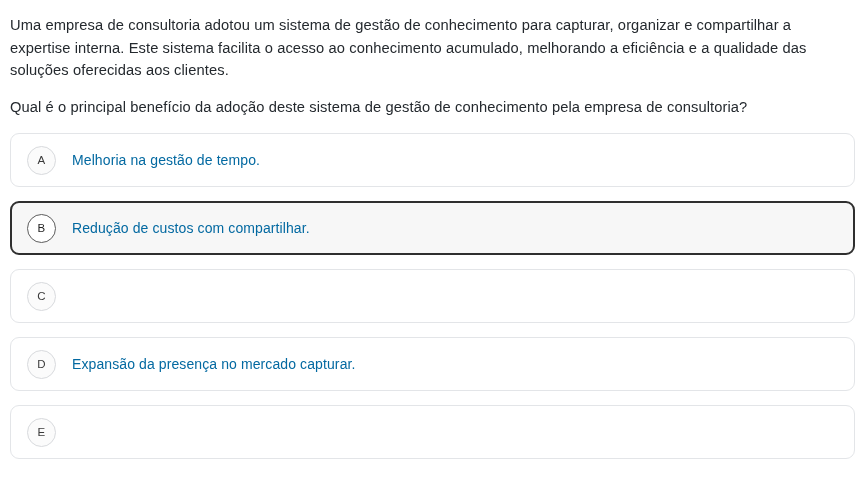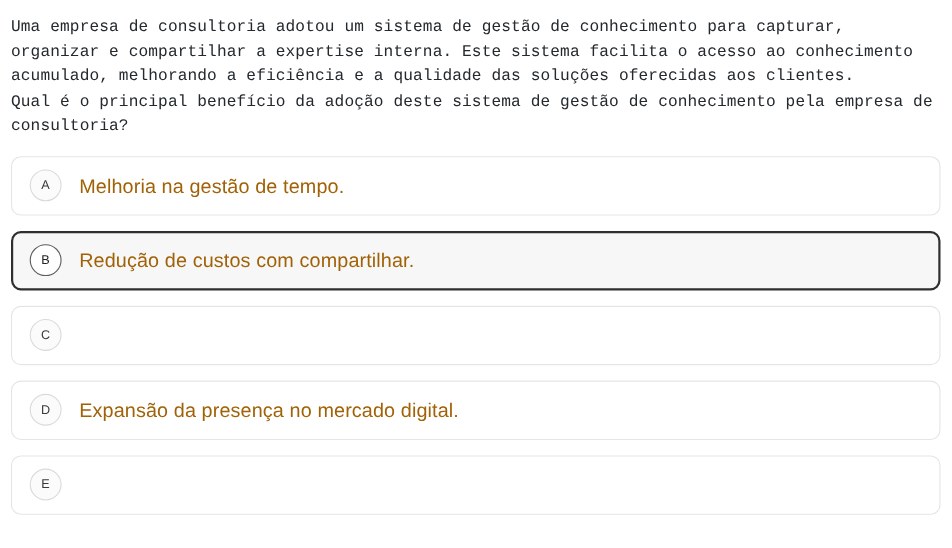--- a/index.html
+++ b/index.html
@@ -22,27 +22,26 @@
   }
   .stem {
     font-size: 14.7px;
     line-height: 22.5px;
     color: #24292e;
     margin: 0 0 4px 0;
     letter-spacing: 0.1px;
   }
   .stem p {
     margin: 0;
-    font-family: Liberation Mono, monospace;
   }
   .stem .context {
     margin-bottom: 0;
   }
   .stem .prompt {
-    margin-top: 0;
+    margin-top: 14px;
   }
   .options {
     margin-top: 15px;
     display: flex;
     flex-direction: column;
     gap: 14px;
   }
   .option {
     box-sizing: border-box;
     display: flex;
@@ -73,23 +72,23 @@
     justify-content: center;
     letter-spacing: 0.2px;
   }
   .option.selected .badge {
     border: 1px solid #5c5c5c;
     background: #ffffff;
     color: #232323;
   }
   .opt-text {
     margin-left: 16px;
-    font-size: 18px;
+    font-size: 14px;
     line-height: 20px;
-    color: #a16207;
+    color: #0369a1;
     letter-spacing: 0.1px;
   }
 </style>
 </head>
 <body>
 
 <div id="quiz">
 
   <div class="stem">
     <p class="context">Uma empresa de consultoria adotou um sistema de gestão de conhecimento para capturar, organizar e compartilhar a expertise interna. Este sistema facilita o acesso ao conhecimento acumulado, melhorando a eficiência e a qualidade das soluções oferecidas aos clientes.</p>
@@ -107,21 +106,21 @@
       <span class="badge">B</span>
       <span class="opt-text">Redução de custos com compartilhar.</span>
     </div>
 
     <div class="option">
       <span class="badge">C</span>
     </div>
 
     <div class="option">
       <span class="badge">D</span>
-      <span class="opt-text">Expansão da presença no mercado digital.</span>
+      <span class="opt-text">Expansão da presença no mercado capturar.</span>
     </div>
 
     <div class="option">
       <span class="badge">E</span>
     </div>
 
   </div>
 </div>
 
 </body></html>

